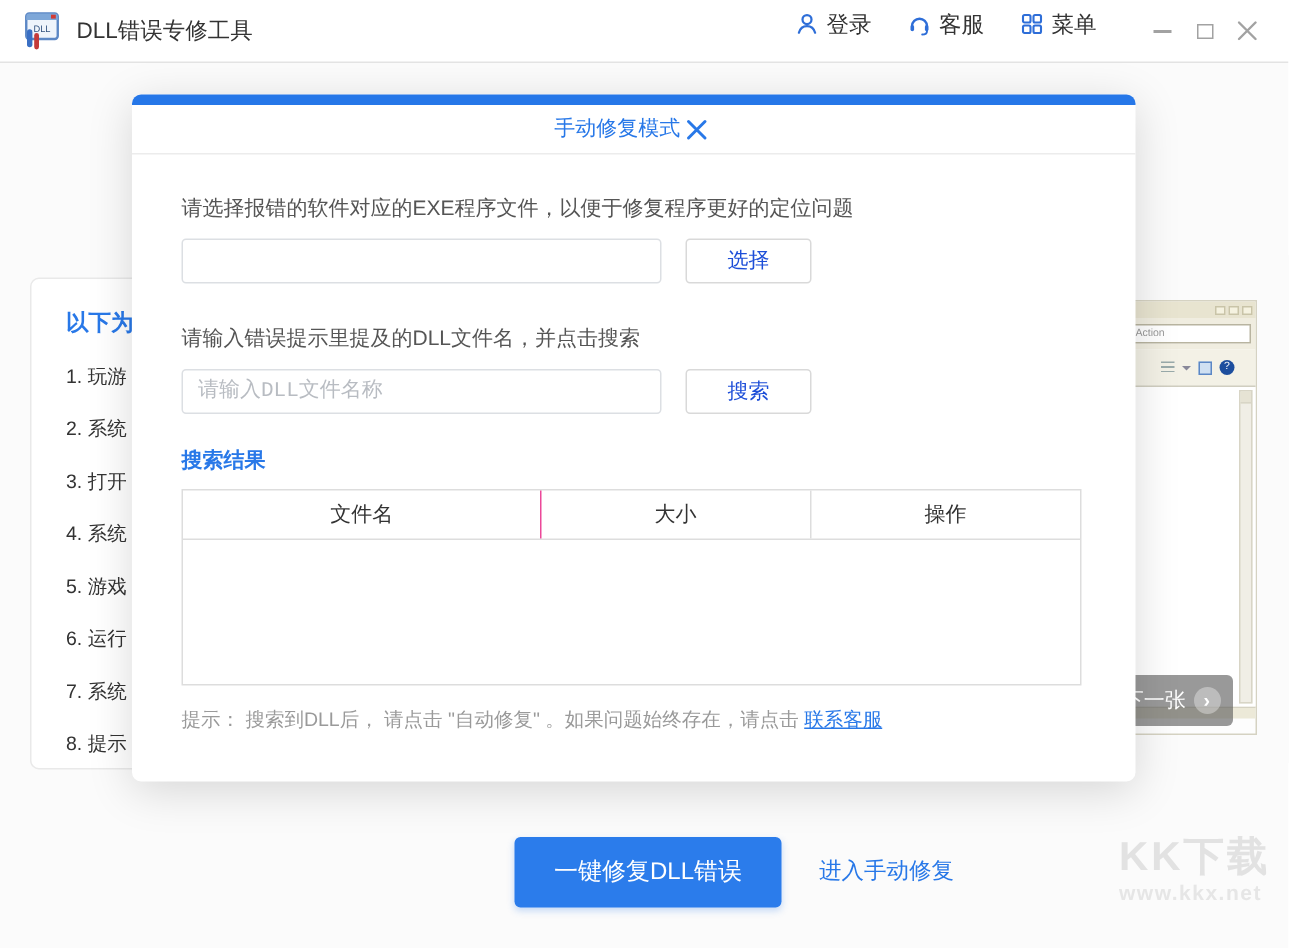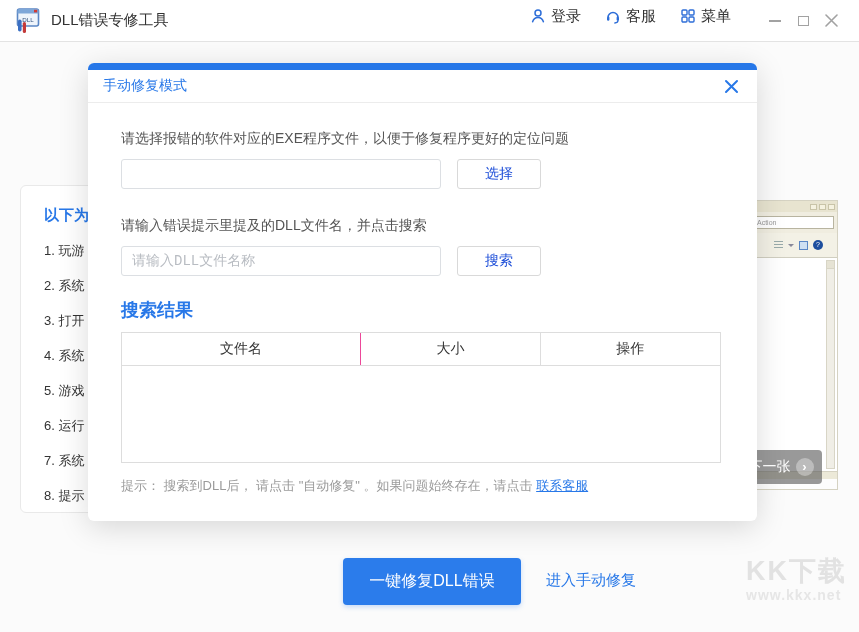--- a/index.html
+++ b/index.html
@@ -83,36 +83,36 @@
     line-height:30px; }
   .wm-line2 { font-size:14px; font-weight:bold; color:#e6e6e6; letter-spacing:1px;
     margin-top:1px; }
 
   
   .modal { position:absolute; left:88px; top:21px; width:669px; height:458px;
     background:#fff; border-radius:6px; box-shadow:0 6px 30px rgba(0,0,0,.15);
     z-index:10; }
   .modal-accent { height:7px; background:#2677e8; border-radius:6px 6px 0 0; }
   .modal-header { height:33px; padding:12px 15px; display:flex; align-items:center;
-    justify-content:space-between; border-bottom:1px solid #ececec;font-family:Liberation Serif, serif; }
+    justify-content:center; border-bottom:1px solid #ececec;font-family:Liberation Serif, serif; }
   .modal-title { font-size:14px; color:#2878e8; }
   .modal-close { width:22px; height:22px; display:flex; align-items:center;
     justify-content:center; cursor:pointer; }
   .modal-body { padding:27px 33px 0; }
   .field-label { font-size:14px; color:#555; }
   .field-row { margin-top:11px; display:flex; }
   .text-input { width:320px; height:30px; border:1px solid #dcdfe3; border-radius:3px;
     padding:0 10px; font-size:14px; color:#333; outline:none; background:#fff;
     font-family:Liberation Mono, monospace; }
   .text-input::placeholder { color:#b8bcc2; }
   .btn-outline { margin-left:16px; width:84px; height:30px; border:1px solid #d9d9d9;
     border-radius:3px; background:#fff; color:#1d4ed8; font-size:14px; cursor:pointer;
     font-family:inherit; }
   .label-gap { margin-top:28px; }
-  .results-heading { margin-top:22px; font-size:18px; font-weight:bold; color:#2878e8; }
+  .results-heading { margin-top:22px; font-size:14px; font-weight:bold; color:#2878e8; }
   .results-table { margin-top:10px; width:600px; border:1px solid #ddd; }
   .rt-header { display:flex; height:33px; border-bottom:1px solid #ddd; }
   .rt-cell { display:flex; align-items:center; justify-content:center; font-size:14px;
     color:#333; }
   .rt-cell.c1 { width:40%; border-right:1px solid #ec4899; }
   .rt-cell.c2 { width:30%; border-right:1px solid #ddd; }
   .rt-cell.c3 { width:30%; }
   .rt-body { height:96px; background:#fff; }
   .hint { margin-top:14px; font-size:13px; color:#9a9a9a; }
   .hint a { color:#2878e8; text-decoration:underline; cursor:pointer; }

